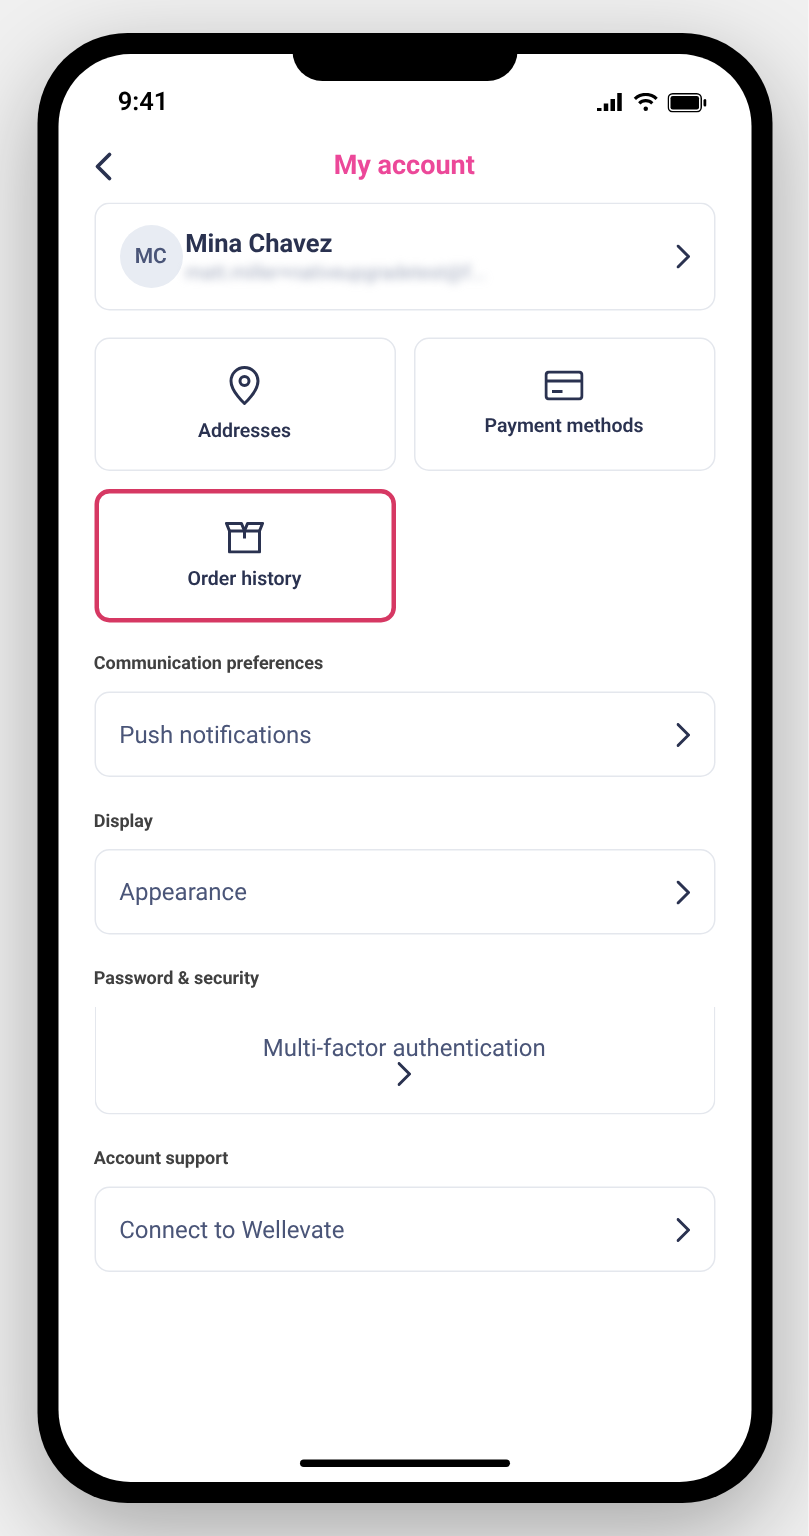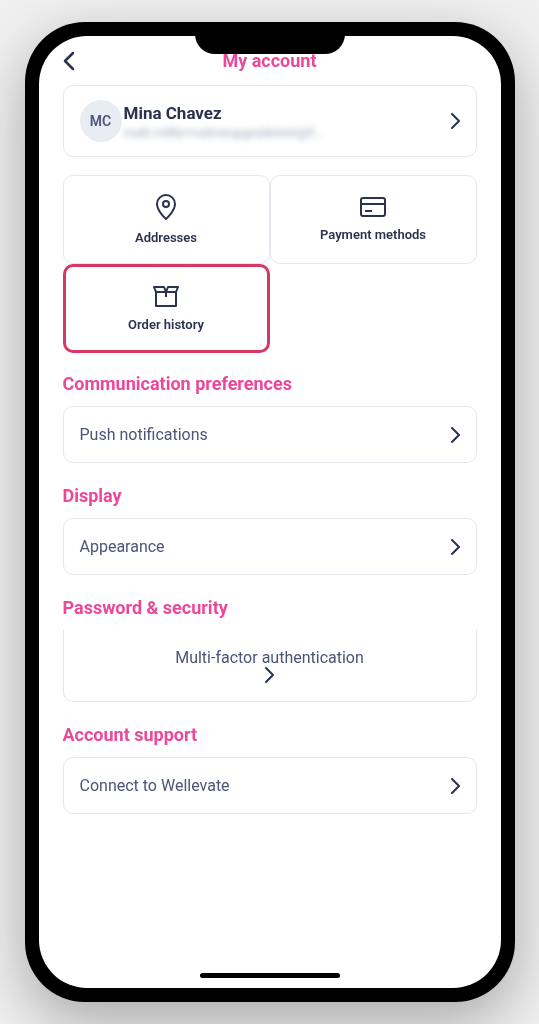--- a/index.html
+++ b/index.html
@@ -119,20 +119,21 @@
       white-space: nowrap;
       overflow: hidden;
     }
     .chevron {
       color: #2a3250;
       font-size: 18px;
     }
     .grid-2 {
       display: grid;
       grid-template-columns: 1fr 1fr;
+      gap: 12px;
       margin-bottom: 20px;
     }
     .tile {
       border: 1px solid #e4e7ed;
       border-radius: 10px;
       padding: 18px 10px;
       display: flex;
       flex-direction: column;
       align-items: center;
       justify-content: center;
@@ -144,23 +145,23 @@
     }
     .tile-icon {
       color: #2a3250;
     }
     .tile-label {
       font-size: 13px;
       font-weight: 600;
       color: #2a3250;
     }
     .section-title {
-      font-size: 18px;
+      font-size: 12px;
       font-weight: 700;
-      color: #ec4899;
+      color: #404040;
       margin-bottom: 12px;
     }
     .list-item {
       border: 1px solid #e4e7ed;
       padding: 18px 16px;
       display: flex;
       align-items: center;
       justify-content: space-between;
       cursor: pointer;
     }
@@ -194,20 +195,42 @@
     }
     svg { display: block; }
   </style>
 </head>
 <body>
 
 <div class="phone-frame">
   <div class="notch"></div>
   <div class="phone-screen">
 
+    <div class="status-bar">
+      <span>9:41</span>
+      <div class="status-right">
+        <span>
+          <svg width="18" height="12" viewBox="0 0 18 12">
+              <path fill="#000" d="M0 10h3v2H0zM4.5 7h3v5h-3zM9 4h3v8H9zM13.5 0h3v12h-3z"></path>
+            </svg>
+        </span>
+        <span>
+          <svg width="17" height="12" viewBox="0 0 17 12">
+              <path fill="#000" d="M8.5 12a1.5 1.5 0 100-3 1.5 1.5 0 000 3zM8.5 6.2c1.4 0 2.7.6 3.6 1.5l1.5-1.5a7.2 7.2 0 00-10.2 0l1.5 1.5A5 5 0 018.5 6.2zM8.5 2c2.5 0 4.8 1 6.5 2.7l1.5-1.5a11.3 11.3 0 00-16 0L2 4.7A9.2 9.2 0 018.5 2z"></path>
+            </svg>
+        </span>
+        <span>
+          <svg width="26" height="13" viewBox="0 0 26 13">
+              <rect x="0.5" y="0.5" width="22" height="12" rx="3" stroke="#000" fill="none"></rect>
+              <rect x="2" y="2" width="19" height="9" rx="1.5" fill="#000"></rect>
+              <rect x="24" y="4" width="2" height="5" rx="1" fill="#000"></rect>
+            </svg>
+        </span>
+      </div>
+    </div>
 
     <div class="header">
       <div class="back-btn">
         <svg width="12" height="20" viewBox="0 0 12 20">
             <path fill="none" stroke="#2a3250" stroke-width="2.5" stroke-linecap="round" stroke-linejoin="round" d="M10 2L2 10l8 8"></path>
           </svg>
       </div>
       <div class="header-title">My account</div>
     </div>
 

